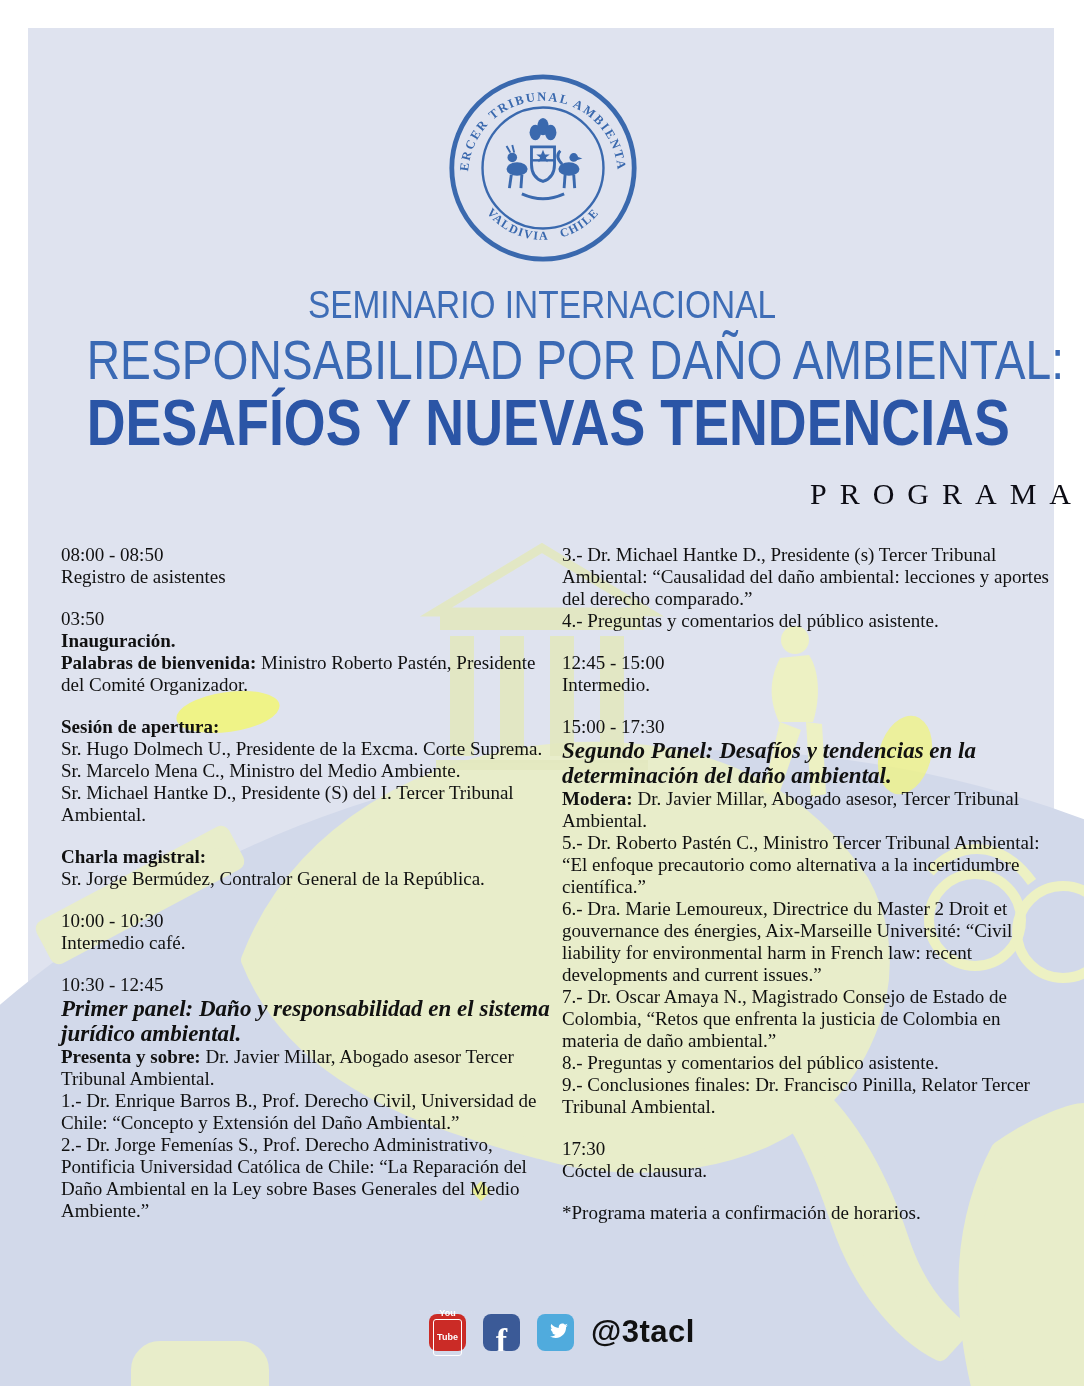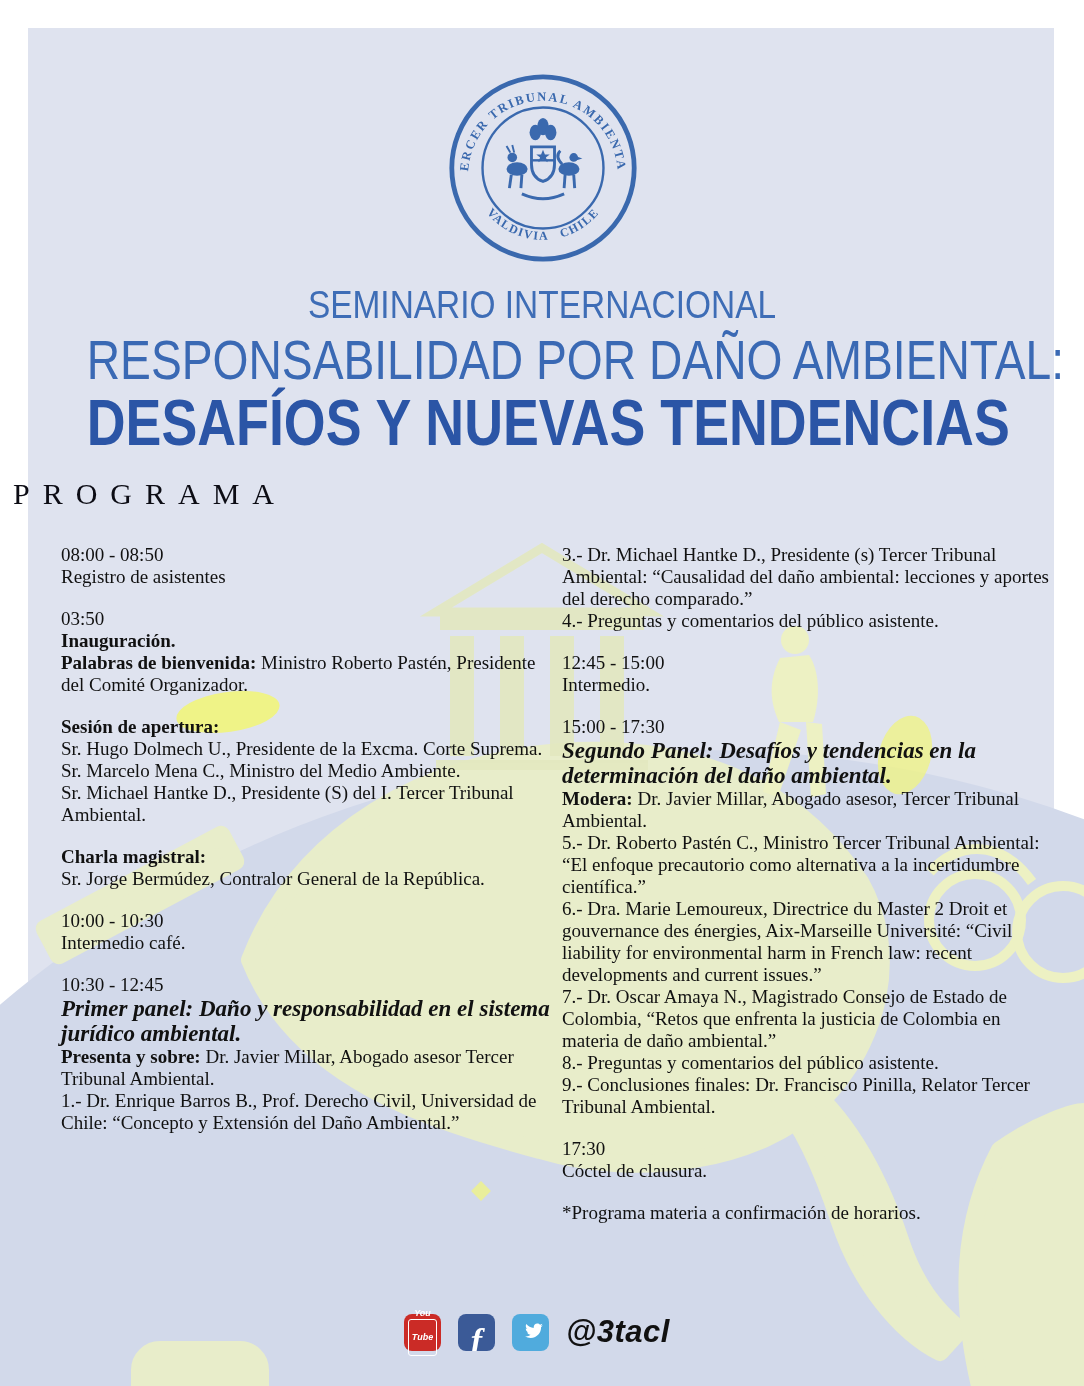--- a/index.html
+++ b/index.html
@@ -25,34 +25,34 @@
     position:absolute;left:0;top:328px;width:1084px;text-align:center;
     font-family:"Liberation Sans",sans-serif;font-size:55px;font-weight:400;
     color:#3a69b4;transform:scaleX(.84);transform-origin:50% 0;white-space:nowrap;
   }
   .title2{
     position:absolute;left:0;top:386px;width:1084px;text-align:center;
     font-family:"Liberation Sans",sans-serif;font-size:64px;font-weight:700;
     color:#2b55a6;transform:scaleX(.84);transform-origin:50% 0;white-space:nowrap;
   }
   .programa{
-    position:absolute;left:0;top:477px;width:1084px;text-align:left;
+    position:absolute;left:0;top:477px;width:1084px;text-align:right;
     font-family:"Liberation Serif",serif;font-size:30px;color:#0c0c14;
     letter-spacing:13px;text-indent:13px;
   }
 
   .col{position:absolute;top:544px;font-size:19px;line-height:22px;}
   .col-left{left:61px;width:492px;}
   .col-right{left:562px;width:492px;}
   .blk{margin:0 0 20px 0;}
   .ln{display:block;}
   .b{font-weight:bold;}
   .panel{display:block;font-weight:bold;font-style:italic;font-size:23px;line-height:25px;}
 
-  .social{position:absolute;left:404px;top:1312px;height:40px;display:flex;align-items:center;font-style:italic;}
+  .social{position:absolute;left:429px;top:1312px;height:40px;display:flex;align-items:center;}
   .sicon{width:37px;height:37px;border-radius:8px;margin-right:17px;position:relative;flex:0 0 auto;}
   .yt{background:#cb2b26;display:flex;flex-direction:column;align-items:center;justify-content:center;}
   .yt .yt-a{color:#fff;font-family:"Liberation Sans",sans-serif;font-weight:700;font-size:9px;line-height:10px;}
   .yt .yt-b{color:#fff;font-family:"Liberation Sans",sans-serif;font-weight:700;font-size:9px;line-height:11px;
             border:1.5px solid #fff;border-radius:3px;padding:12px 3px;margin-top:1px;}
   .fb{background:#3b5a97;overflow:hidden;}
   .fb .f{position:absolute;left:0;right:0;bottom:-7px;text-align:center;color:#fff;
          font-family:"Liberation Serif",serif;font-weight:700;font-size:34px;line-height:34px;}
   .tw{background:#50abdd;display:flex;align-items:center;justify-content:center;}
   .handle{font-family:"Liberation Sans",sans-serif;font-weight:700;font-size:31px;color:#111;letter-spacing:0.5px;}
@@ -166,20 +166,21 @@
       </p>
       <p class="blk">
         <span class="ln">10:00 - 10:30</span>
         <span class="ln">Intermedio café.</span>
       </p>
       <p class="blk">
         <span class="ln">10:30 - 12:45</span>
         <span class="panel">Primer panel: Daño y responsabilidad en el sistema jurídico ambiental.</span>
         <span class="ln"><span class="b">Presenta y sobre:</span> <span>Dr. Javier Millar, Abogado asesor Tercer Tribunal Ambiental.</span></span>
         <span class="ln">1.- Dr. Enrique Barros B., Prof. Derecho Civil, Universidad de Chile: “Concepto y Extensión del Daño Ambiental.”</span>
+        <span class="ln">2.- Dr. Jorge Femenías S., Prof. Derecho Administrativo, Pontificia Universidad Católica de Chile: “La Reparación del Daño Ambiental en la Ley sobre Bases Generales del Medio Ambiente.”</span>
       </p>
     </div>
 
     <div class="col col-right">
       <p class="blk">
         <span class="ln">3.- Dr. Michael Hantke D., Presidente (s) Tercer Tribunal Ambiental: “Causalidad del daño ambiental: lecciones y aportes del derecho comparado.”</span>
         <span class="ln">4.- Preguntas y comentarios del público asistente.</span>
       </p>
       <p class="blk">
         <span class="ln">12:45 - 15:00</span>

